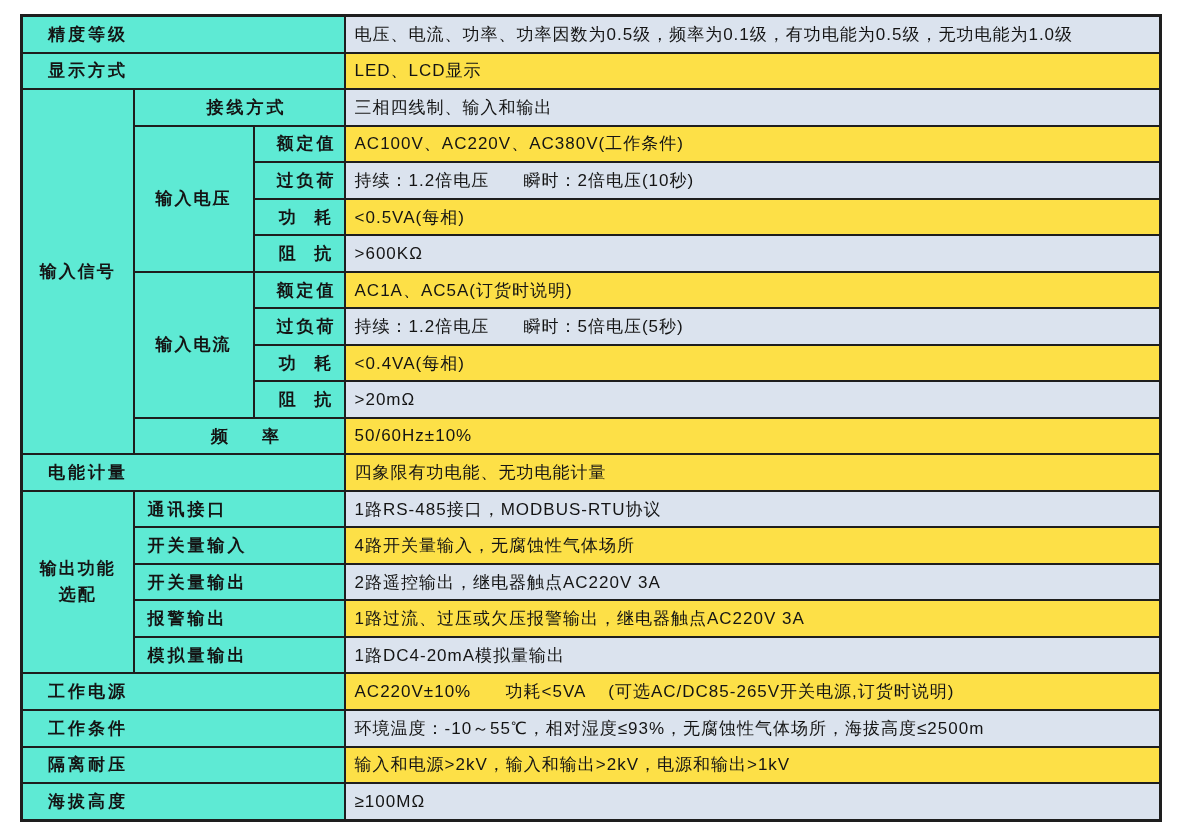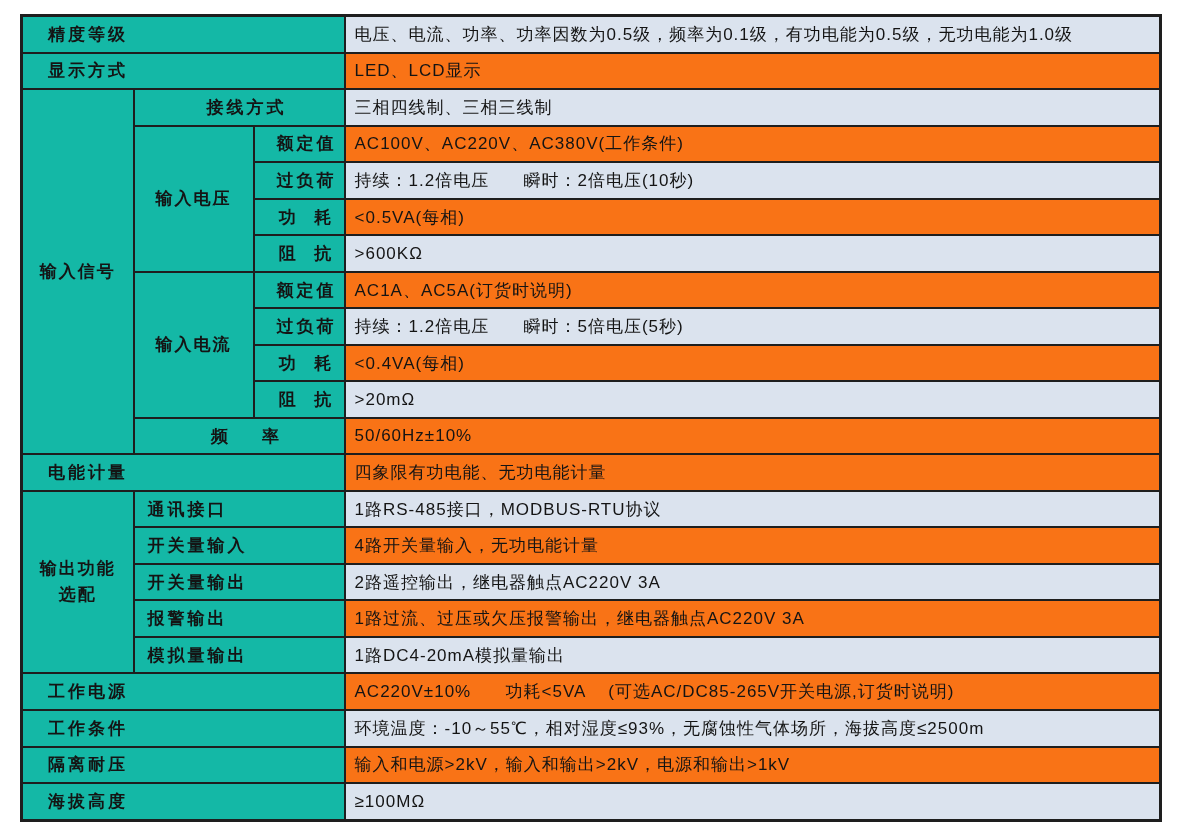--- a/index.html
+++ b/index.html
@@ -8,29 +8,29 @@
     position:absolute;left:20px;top:14px;
     width:1142px;height:808px;
     border-collapse:collapse;table-layout:fixed;
     border:3px solid #1e1e1e;
   }
   td{
     border:2px solid #1e1e1e;
     vertical-align:middle;
     white-space:pre-wrap;
     overflow:hidden;
-    background:#14b8a6;
+    background:#5eead4;
   }
   td.lab{font-weight:700;font-size:17px;letter-spacing:3px;padding-left:25px;}
   td.lab.ctr{text-align:center;padding-left:16px;}
   td.lab.sub{padding-left:13px;}
   td.grp{font-weight:700;font-size:17px;letter-spacing:2px;text-align:center;padding:16px 6px;line-height:1.55;}
   td.val{font-size:17px;font-weight:500;letter-spacing:1px;padding-left:9px;padding-right:4px;}
   td.val.s{background:#dbe3ee;}
-  td.val.w{background:#f97316;}
+  td.val.w{background:#fde047;}
 </style>
 </head>
 <body>
 
 <table class="spec">
   <colgroup>
     <col style="width:112px">
       <col style="width:120px">
       <col style="width:91px">
       <col>
@@ -43,21 +43,21 @@
   </tr>
 
   <tr>
     <td class="lab" colspan="3">显示方式</td>
     <td class="val w">LED、LCD显示</td>
   </tr>
 
   <tr>
     <td class="grp" rowspan="10">输入信号</td>
     <td class="lab ctr" colspan="2">接线方式</td>
-    <td class="val s">三相四线制、三相三线制</td>
+    <td class="val s">三相四线制、输入和输出</td>
   </tr>
 
   <tr>
     <td class="grp" rowspan="4">输入电压</td>
     <td class="lab ctr">额定值</td>
     <td class="val w">AC100V、AC220V、AC380V(工作条件)</td>
   </tr>
   <tr>
     <td class="lab ctr">过负荷</td>
     <td class="val s">持续：1.2倍电压      瞬时：2倍电压(10秒)</td>
@@ -99,21 +99,21 @@
     <td class="val w">四象限有功电能、无功电能计量</td>
   </tr>
 
   <tr>
     <td class="grp" rowspan="5">输出功能 选配</td>
     <td class="lab sub" colspan="2">通讯接口</td>
     <td class="val s">1路RS-485接口，MODBUS-RTU协议</td>
   </tr>
   <tr>
     <td class="lab sub" colspan="2">开关量输入</td>
-    <td class="val w">4路开关量输入，无功电能计量</td>
+    <td class="val w">4路开关量输入，无腐蚀性气体场所</td>
   </tr>
   <tr>
     <td class="lab sub" colspan="2">开关量输出</td>
     <td class="val s">2路遥控输出，继电器触点AC220V 3A</td>
   </tr>
   <tr>
     <td class="lab sub" colspan="2">报警输出</td>
     <td class="val w">1路过流、过压或欠压报警输出，继电器触点AC220V 3A</td>
   </tr>
   <tr>

